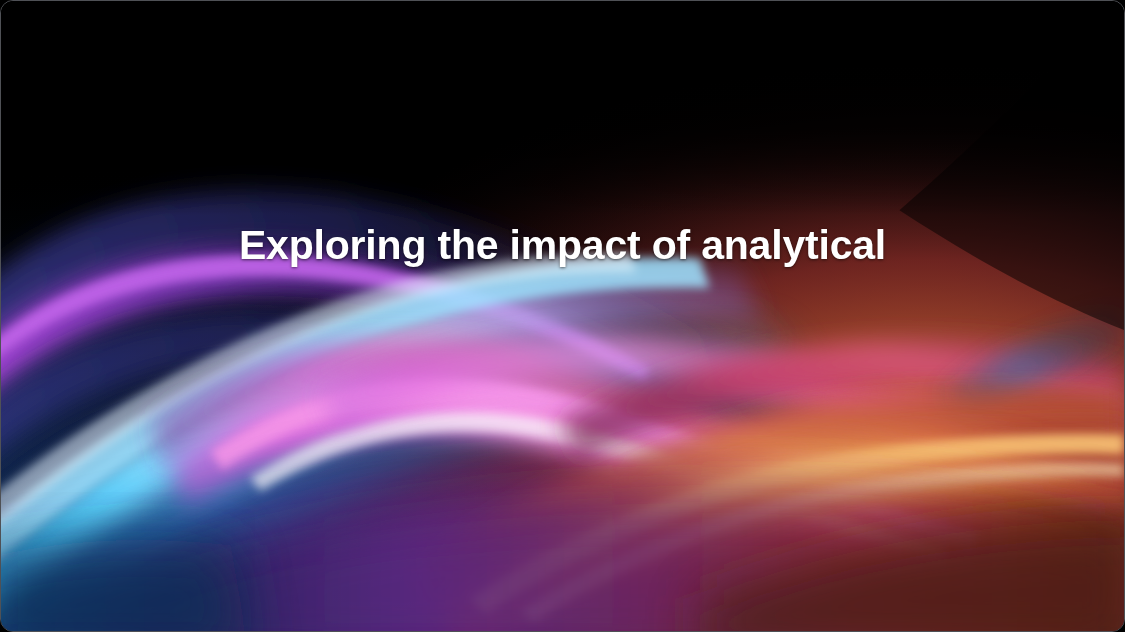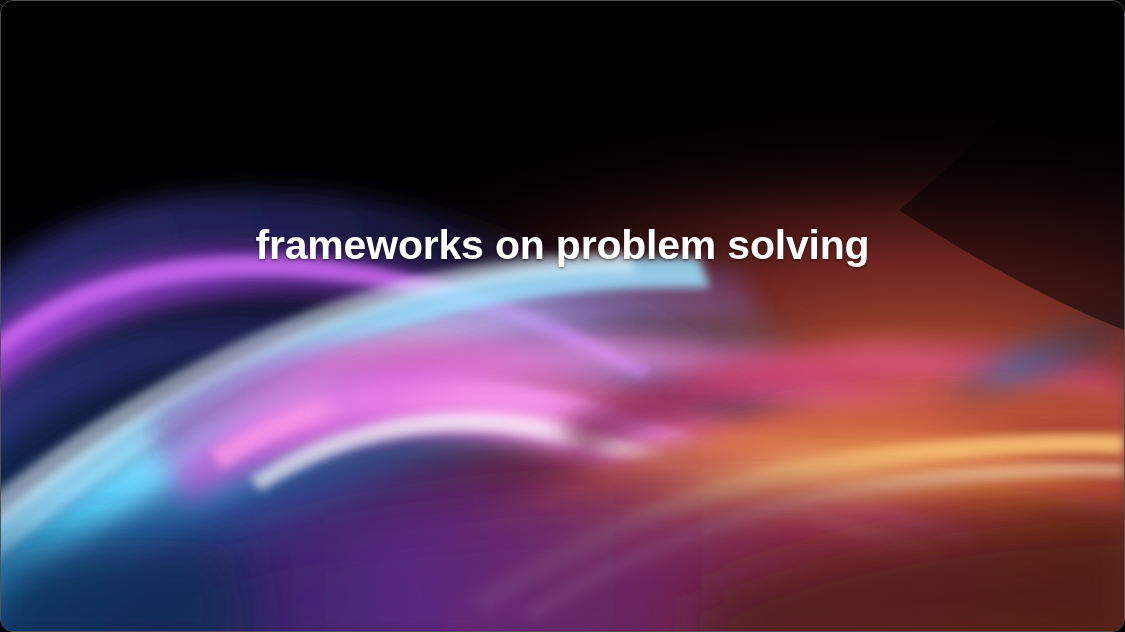--- a/index.html
+++ b/index.html
@@ -292,16 +292,16 @@
 
       <g opacity="0.9">
         <path d="M 1125,0 L 1125,330 C 1050,300 980,262 900,210 C 980,140 1050,70 1125,0 Z" fill="#000000" opacity="0.55"></path>
       </g>
 
       <rect x="0" y="0" width="1125" height="632" fill="none"></rect>
     </svg>
   </div>
 
   <div id="title-block">
-    <span class="title-line">frameworks on problem solving</span>
+    <span class="title-line">Exploring the impact of analytical</span>
   </div>
 
 </div>
 
 </body></html>

